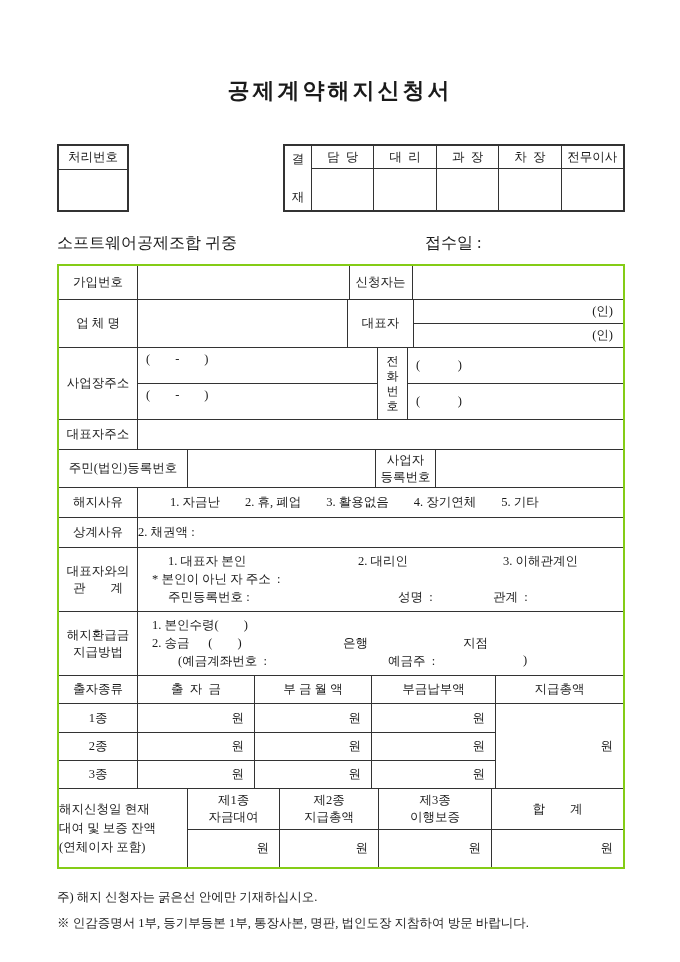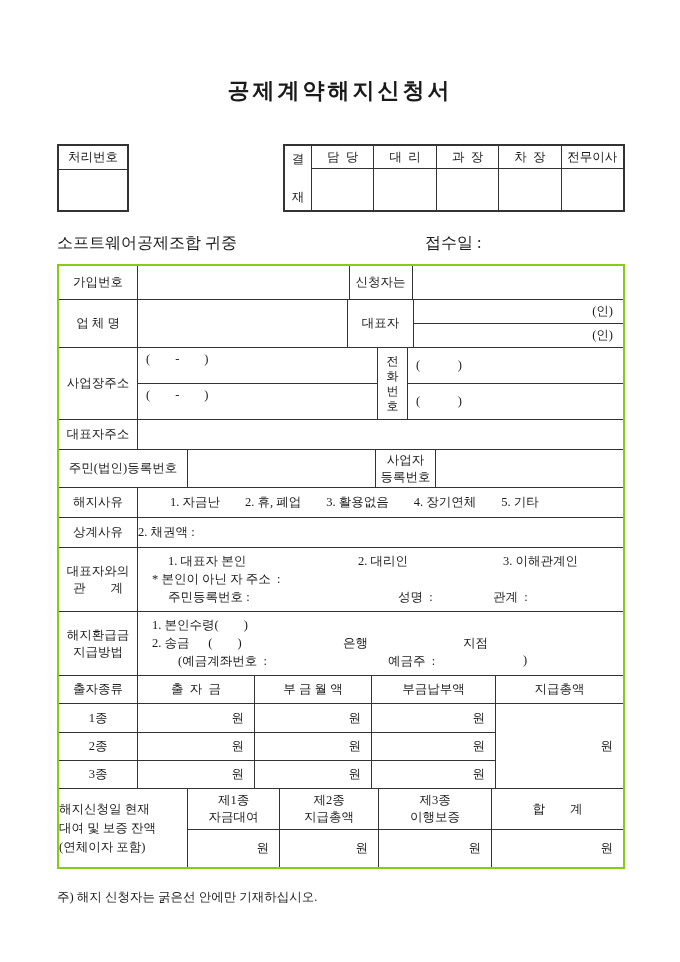--- a/index.html
+++ b/index.html
@@ -340,15 +340,16 @@
           <div class="bal-cell b113 won">원</div>
           <div class="bal-cell won bal-won-total">원</div>
         </div>
       </div>
     </div>
 
   </div>
 
   <div class="notes">
     <div>주) 해지 신청자는 굵은선 안에만 기재하십시오.</div>
+    <div>※ 인감증명서 1부, 등기부등본 1부, 통장사본, 명판, 법인도장 지참하여 방문 바랍니다.</div>
   </div>
 
 </div>
 
 </body></html>

